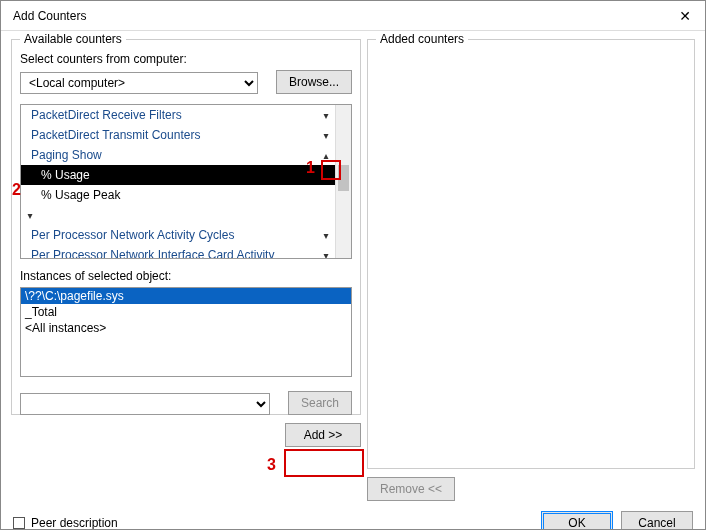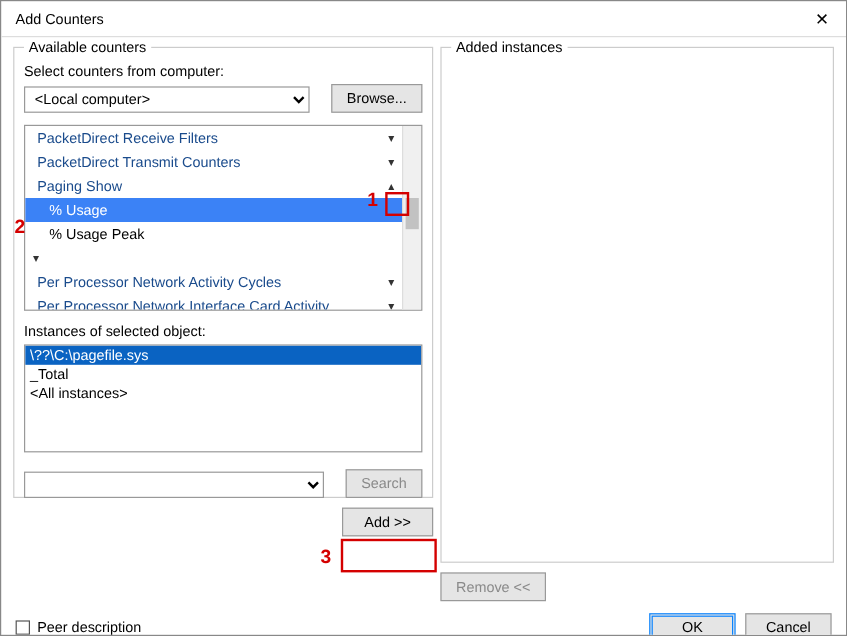--- a/index.html
+++ b/index.html
@@ -24,21 +24,21 @@
   button.btn { height: 24px; border: 1px solid #999; background: #e5e5e5; padding: 0 12px; cursor: default; }
   button.btn.disabled { color: #8a8a8a; }
   button.btn.default { border: 1px solid #0a84ff; outline: 1px solid #0a84ff; outline-offset: -3px; }
 
   .counter-list { border: 1px solid #999; height: 155px; margin-top: 10px; overflow: hidden; position: relative; display:flex; }
   .counter-list .items { flex:1; overflow:hidden; }
   .counter-row { display: flex; align-items: center; height: 20px; color: #1a4b8c; }
   .counter-row .name { flex: 1; padding-left: 10px; white-space: nowrap; overflow: hidden; }
   .counter-row .chev { width: 18px; text-align: center; font-size: 10px; color: #333; }
   .counter-row.child .name { padding-left: 20px; color: #000; }
-  .counter-row.sel { background: #3b82f6; color: #fff; }
+  .counter-row.sel { background: #000000; color: #fff; }
   .counter-row.sel .name { color: #fff; }
   .counter-list .scrollbar { width: 16px; background: #f0f0f0; border-left: 1px solid #ddd; position:relative; }
   .counter-list .scrollbar .thumb { position:absolute; top:60px; left:2px; right:2px; height:26px; background:#c2c2c2; }
 
   .instances { border: 1px solid #999; height: 90px; margin-top: 4px; overflow: hidden; }
   .inst-row { padding: 1px 4px; }
   .inst-row.sel { background: #0a63c2; color: #fff; }
 
   .added-table { border: 1px solid #999; height: 375px; background: #fff; margin-top:6px; }
   .added-header { display: flex; border-bottom: 1px solid #ddd; height: 24px; }
@@ -131,21 +131,21 @@
       </div>
     </div>
 
     <div style="text-align:right; margin-top:8px;">
       <button class="btn" style="width:76px;">Add &gt;&gt;</button>
     </div>
   </div>
 
   <div class="right">
     <div class="group" style="height:430px;">
-      <div class="group-title">Added instances</div>
+      <div class="group-title">Added counters</div>
     </div>
     <div style="margin-top:8px;">
       <button class="btn disabled">Remove &lt;&lt;</button>
     </div>
   </div>
 </div>
 
 <div class="bottom">
   <label class="chk">
     <span class="chkbox"></span>

